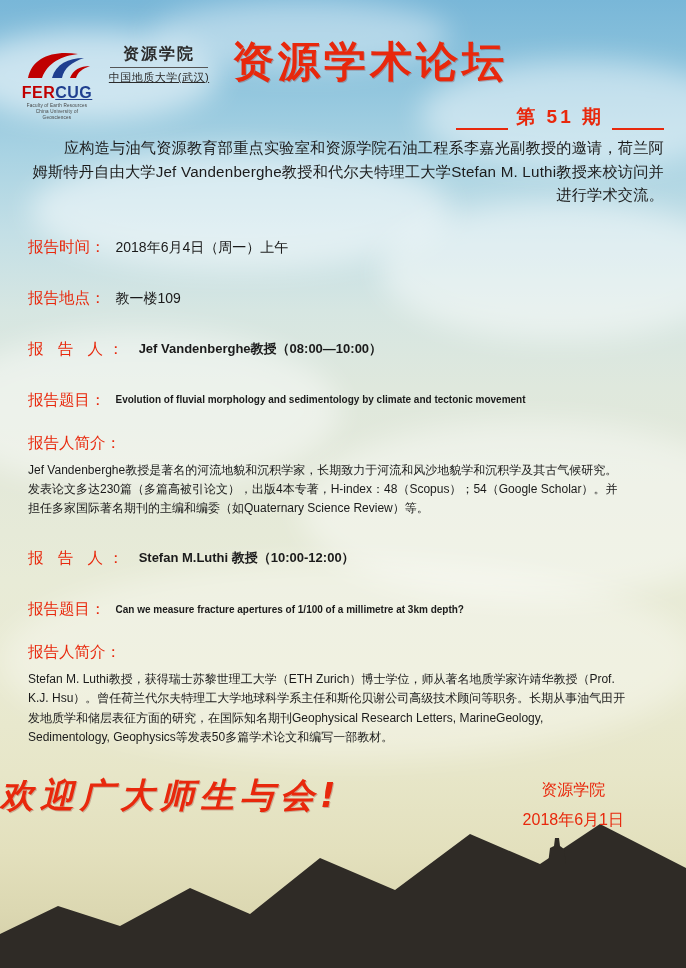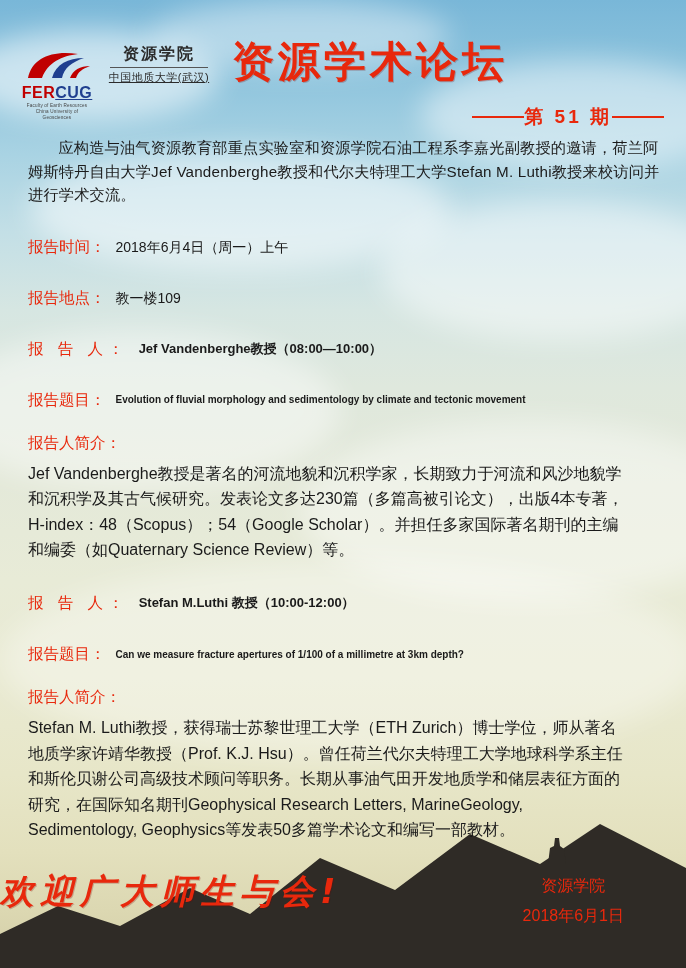--- a/index.html
+++ b/index.html
@@ -120,21 +120,22 @@
     letter-spacing: 4px;
     color: #e8280c;
     text-shadow: 1px 1px 0 rgba(120,0,0,0.25);
     font-family: "DejaVu Sans", "Liberation Sans", sans-serif;
   }
   .issue-wrap {
     position: absolute;
     right: 22px;
     top: 104px;
     display: flex;
-    align-items: center;
+    align-items: flex-end;
+    gap: 8px;
   }
   .issue-rule {
     width: 52px;
     height: 2px;
     background: #e8280c;
   }
   .issue-text {
     font-size: 19px;
     font-weight: bold;
     color: #e8280c;
@@ -146,20 +147,21 @@
   .body-wrap {
     padding: 26px 22px 0 28px;
     color: #1a1a1a;
   }
   .intro {
     font-size: 15.2px;
     line-height: 1.55;
     text-indent: 2em;
     letter-spacing: 0.2px;
     color: #1b1b1b;
+    text-align: right;
   }
   .field {
     display: flex;
     align-items: center;
     margin-top: 30px;
   }
   .field-label {
     color: #e8280c;
     font-size: 15.5px;
     white-space: nowrap;
@@ -181,21 +183,21 @@
     font-size: 10px;
     line-height: 1.4;
     max-width: 470px;
   }
   .bio-label {
     color: #e8280c;
     font-size: 15.5px;
     margin-top: 22px;
   }
   .bio-text {
-    font-size: 16px;
+    font-size: 12px;
     line-height: 1.6;
     color: #1a1a1a;
     margin-top: 7px;
     max-width: 600px;
   }
 
   
   .footer {
     position: relative;
     margin-top: 26px;

